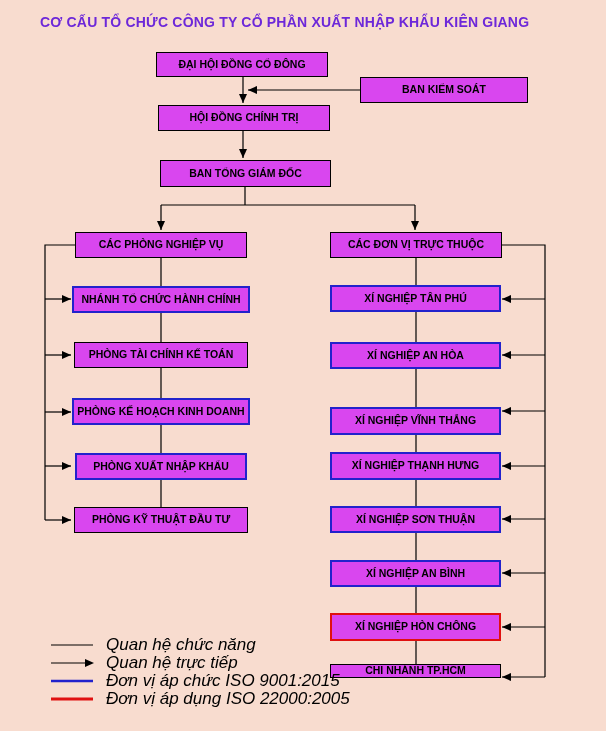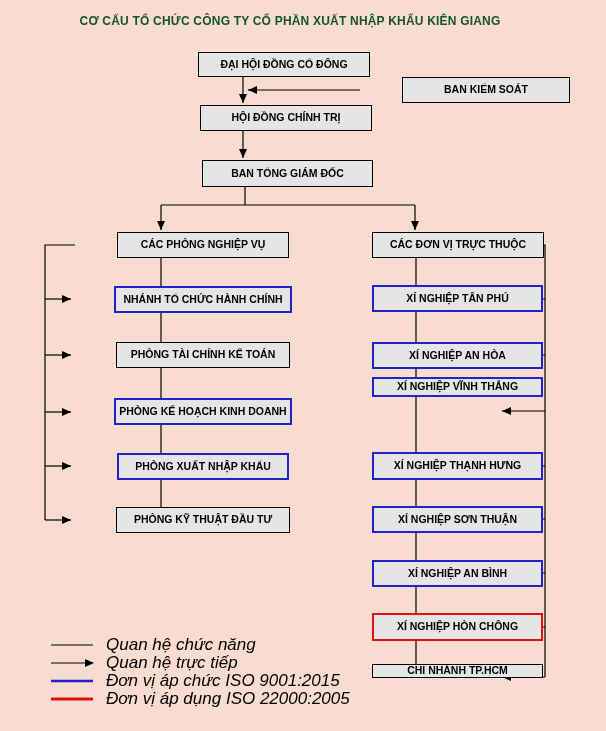--- a/index.html
+++ b/index.html
@@ -9,34 +9,32 @@
   }
   .canvas{
     position:relative;
     width:606px;height:731px;
     background:#f8dccf;
     overflow:hidden;
   }
   .chart-title{
     position:absolute;
     left:40px;top:14px;width:500px;
-    text-align:center;
-    font-size:12px;font-weight:bold;color:#14532d;
+    font-size:14px;font-weight:bold;color:#6d28d9;
     letter-spacing:.2px;
   }
   svg.wires{position:absolute;left:0;top:0;z-index:1;}
   .box{
     position:absolute;z-index:2;
-    background:#e5e5e5;
+    background:#d946ef;
     display:flex;align-items:center;justify-content:center;
     text-align:center;
     font-size:10.5px;font-weight:bold;color:#000;
     line-height:1.05;
     box-sizing:border-box;
-    margin-left:42px;
   }
   .b-black{border:1.2px solid #000;}
   .b-blue{border:2px solid #2222cc;}
   .b-red{border:2.6px solid #e01010;}
   .legend{
     position:absolute;left:50px;top:639px;z-index:2;
   }
   .lg-row{display:flex;align-items:center;height:12px;margin-bottom:6px;}
   .lg-swatch{flex:0 0 auto;margin-right:12px;}
   .lg-label{
@@ -94,21 +92,21 @@
   <div class="box b-black" style="left:75px;top:232px;width:172px;height:26px">CÁC PHÒNG NGHIỆP VỤ</div>
   <div class="box b-blue" style="left:72px;top:286px;width:178px;height:27px">NHÁNH TỔ CHỨC HÀNH CHÍNH</div>
   <div class="box b-black" style="left:74px;top:342px;width:174px;height:26px">PHÒNG TÀI CHÍNH KẾ TOÁN</div>
   <div class="box b-blue" style="left:72px;top:398px;width:178px;height:27px">PHÒNG KẾ HOẠCH KINH DOANH</div>
   <div class="box b-blue" style="left:75px;top:453px;width:172px;height:27px">PHÒNG XUẤT NHẬP KHẨU</div>
   <div class="box b-black" style="left:74px;top:507px;width:174px;height:26px">PHÒNG KỸ THUẬT ĐẦU TƯ</div>
 
   <div class="box b-black" style="left:330px;top:232px;width:172px;height:26px">CÁC ĐƠN VỊ TRỰC THUỘC</div>
   <div class="box b-blue" style="left:330px;top:285px;width:171px;height:27px">XÍ NGHIỆP TÂN PHÚ</div>
   <div class="box b-blue" style="left:330px;top:342px;width:171px;height:27px">XÍ NGHIỆP AN HÒA</div>
-  <div class="box b-blue" style="left:330px;top:377px;width:171px;height:20px">XÍ NGHIỆP VĨNH THẮNG</div>
+  <div class="box b-blue" style="left:330px;top:407px;width:171px;height:28px">XÍ NGHIỆP VĨNH THẮNG</div>
   <div class="box b-blue" style="left:330px;top:452px;width:171px;height:28px">XÍ NGHIỆP THẠNH HƯNG</div>
   <div class="box b-blue" style="left:330px;top:506px;width:171px;height:27px">XÍ NGHIỆP SƠN THUẬN</div>
   <div class="box b-blue" style="left:330px;top:560px;width:171px;height:27px">XÍ NGHIỆP AN BÌNH</div>
   <div class="box b-red" style="left:330px;top:613px;width:171px;height:28px">XÍ NGHIỆP HÒN CHÔNG</div>
   <div class="box b-black" style="left:330px;top:664px;width:171px;height:14px">CHI NHÁNH TP.HCM</div>
 
   <div class="legend">
     <div class="lg-row">
       <svg class="lg-swatch" width="44" height="10">
         <line x1="1" y1="5" x2="43" y2="5" stroke="#000" stroke-width="1.2"></line>

